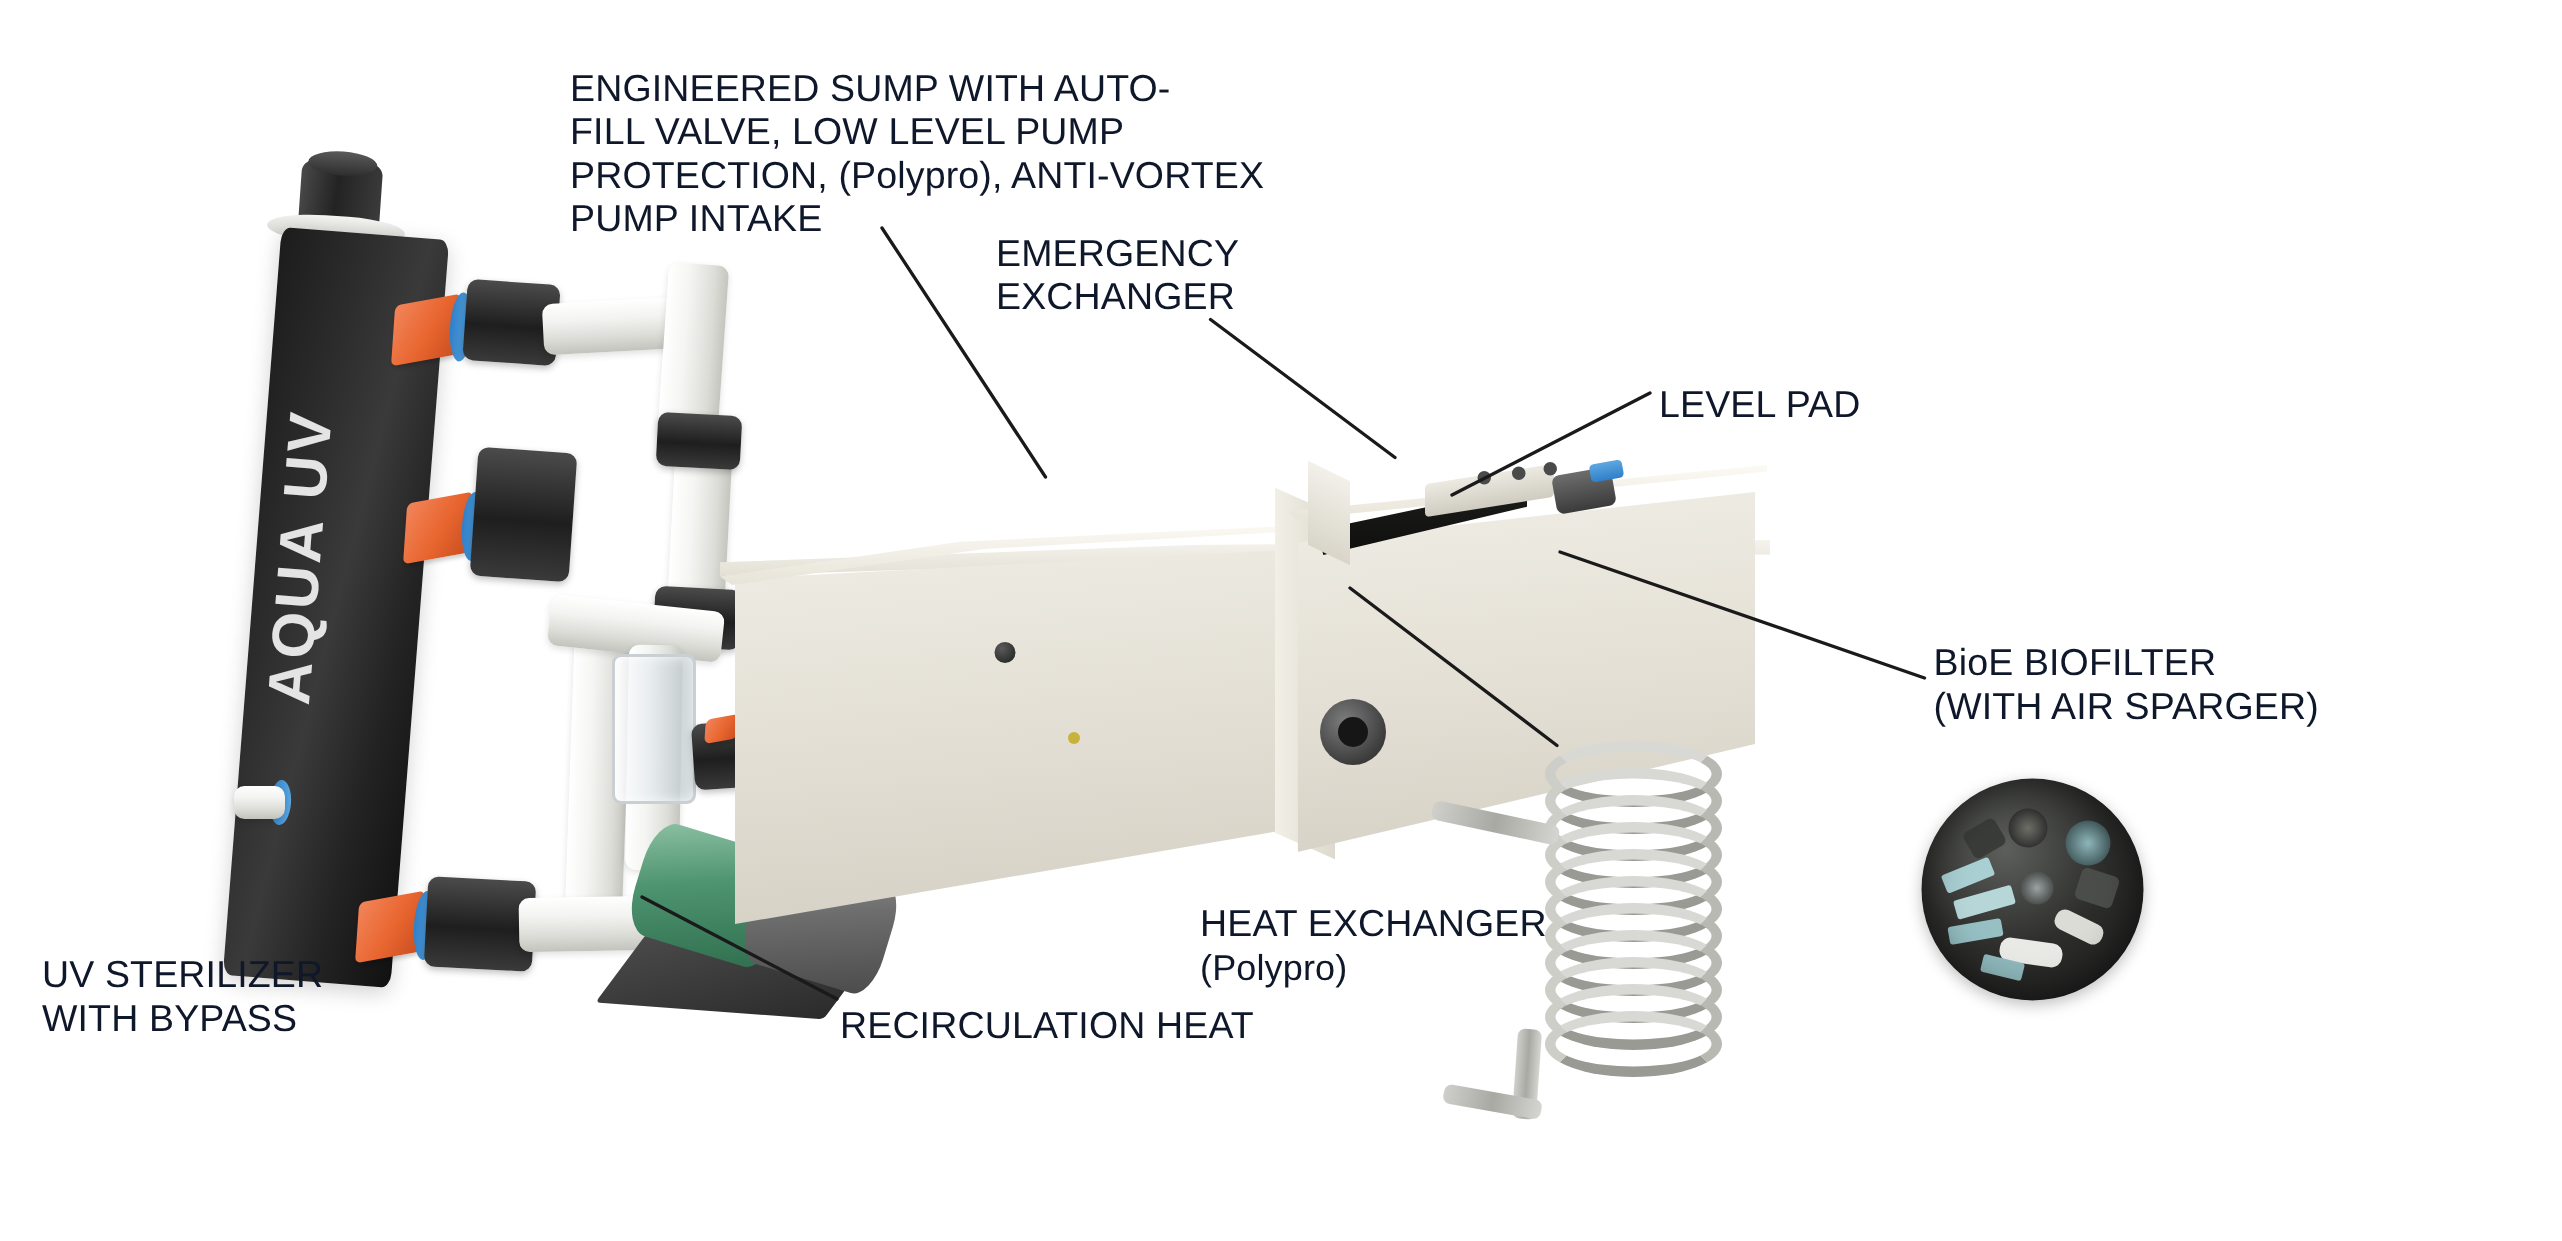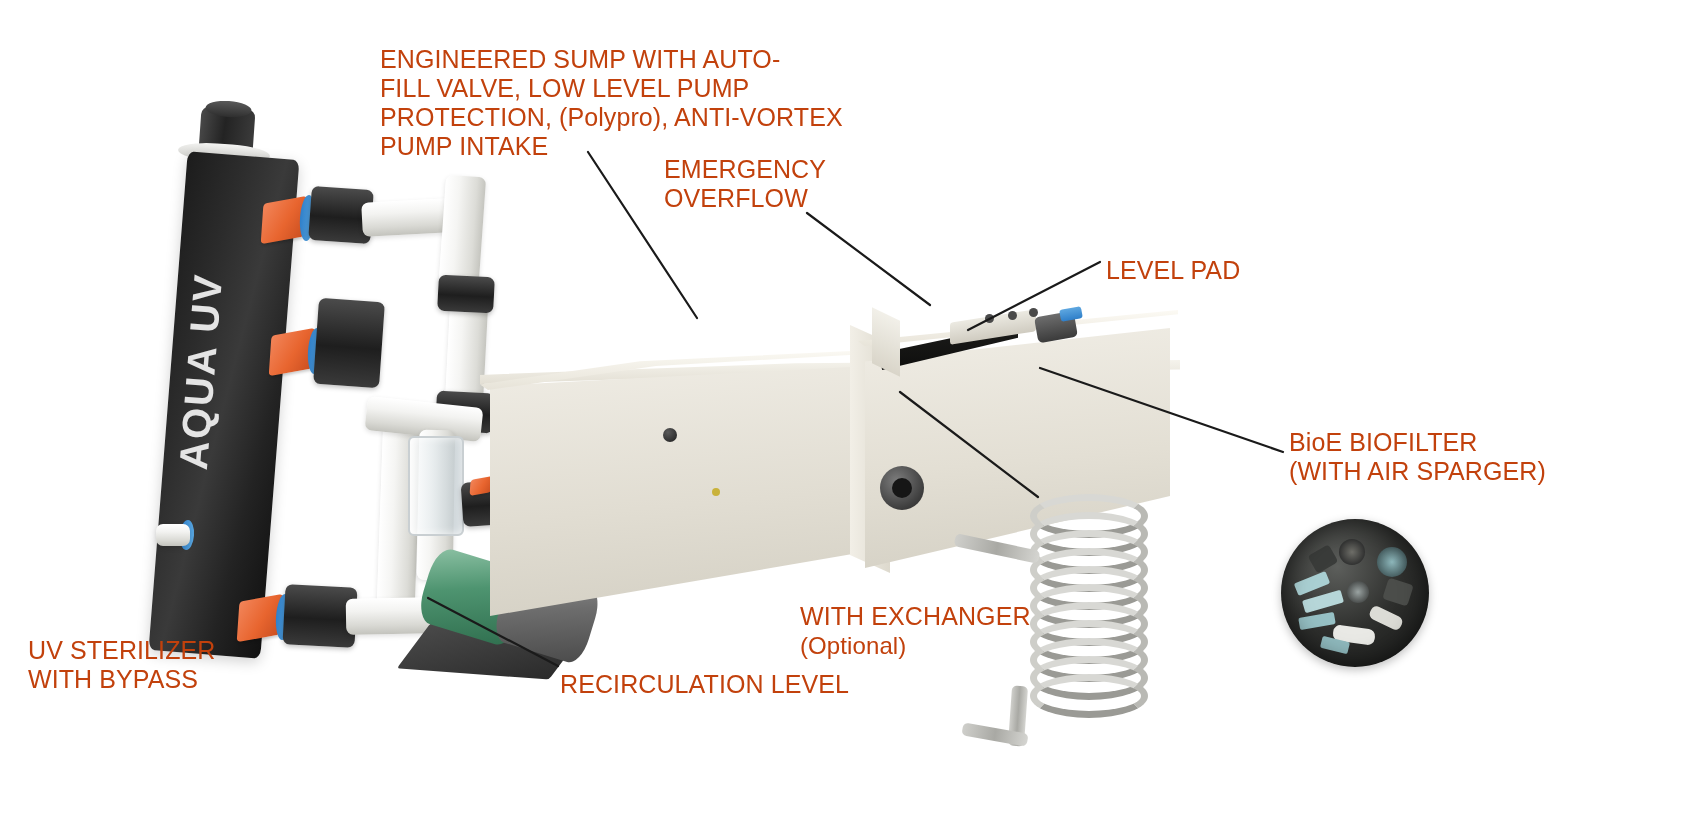--- a/index.html
+++ b/index.html
@@ -15,21 +15,21 @@
   #stage {
     position: relative;
     width: 1708px;
     height: 827px;
     background: #ffffff;
     overflow: hidden;
   }
   .label {
     position: absolute;
     font-family: "Liberation Sans", sans-serif;
-    color: #c2410c;
+    color: #0f172a;
     font-size: 25px;
     line-height: 29px;
     letter-spacing: 0.1px;
     white-space: pre-line;
     font-weight: 400;
   }
   .label.sub { font-size: 24px; }
   svg.leaders {
     position: absolute;
     left: 0; top: 0;
@@ -328,29 +328,29 @@
       <line x1="558" y1="666" x2="428" y2="598"></line>
     </g>
   </svg>
 
   <div class="label" style="left:380px; top:45px;">ENGINEERED SUMP WITH AUTO-
 FILL VALVE, LOW LEVEL PUMP
 PROTECTION, (Polypro), ANTI-VORTEX
 PUMP INTAKE</div>
 
   <div class="label" style="left:664px; top:155px;">EMERGENCY
-OVERFLOW</div>
+EXCHANGER</div>
 
   <div class="label" style="left:1106px; top:256px;">LEVEL PAD</div>
 
   <div class="label" style="left:1289px; top:428px;">BioE BIOFILTER
 (WITH AIR SPARGER)</div>
 
-  <div class="label" style="left:800px; top:602px;">WITH EXCHANGER</div>
-
-  <div class="label sub" style="left:800px; top:631px;">(Optional)</div>
+  <div class="label" style="left:800px; top:602px;">HEAT EXCHANGER</div>
+
+  <div class="label sub" style="left:800px; top:631px;">(Polypro)</div>
 
   <div class="label" style="left:28px; top:636px;">UV STERILIZER
 WITH BYPASS</div>
 
-  <div class="label" style="left:560px; top:670px;">RECIRCULATION LEVEL</div>
+  <div class="label" style="left:560px; top:670px;">RECIRCULATION HEAT</div>
 
 </div>
 
 </body></html>

